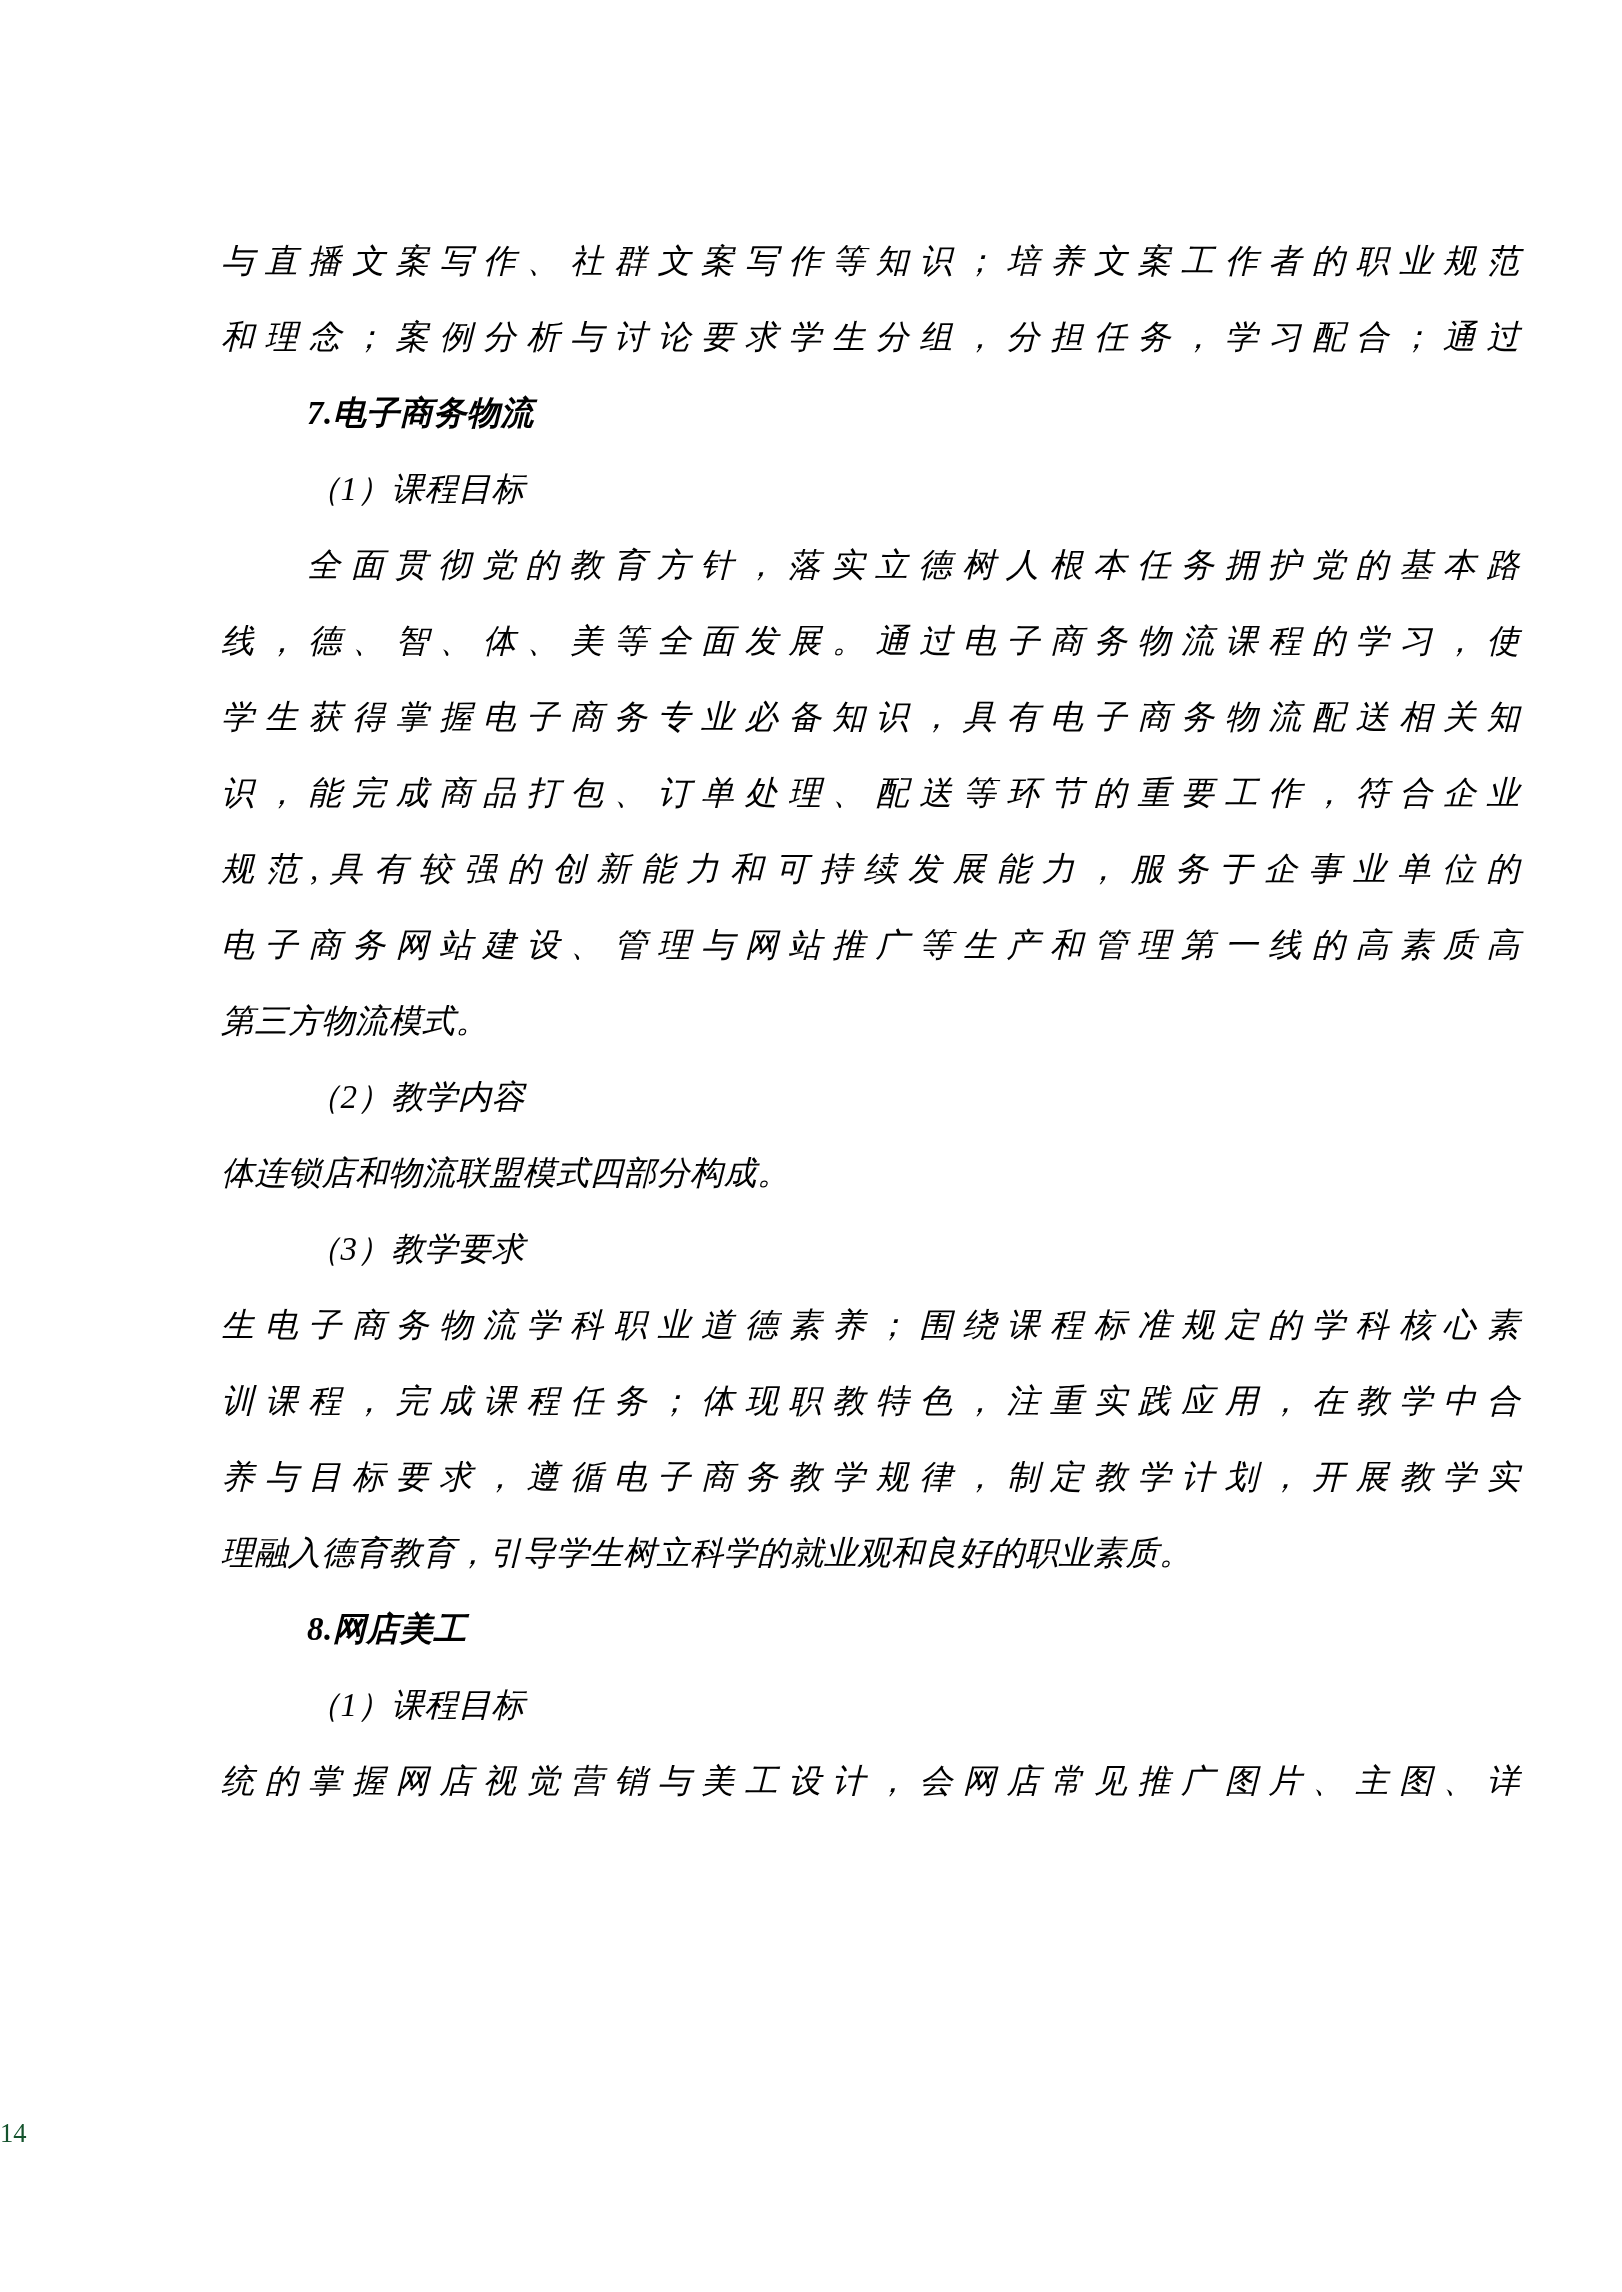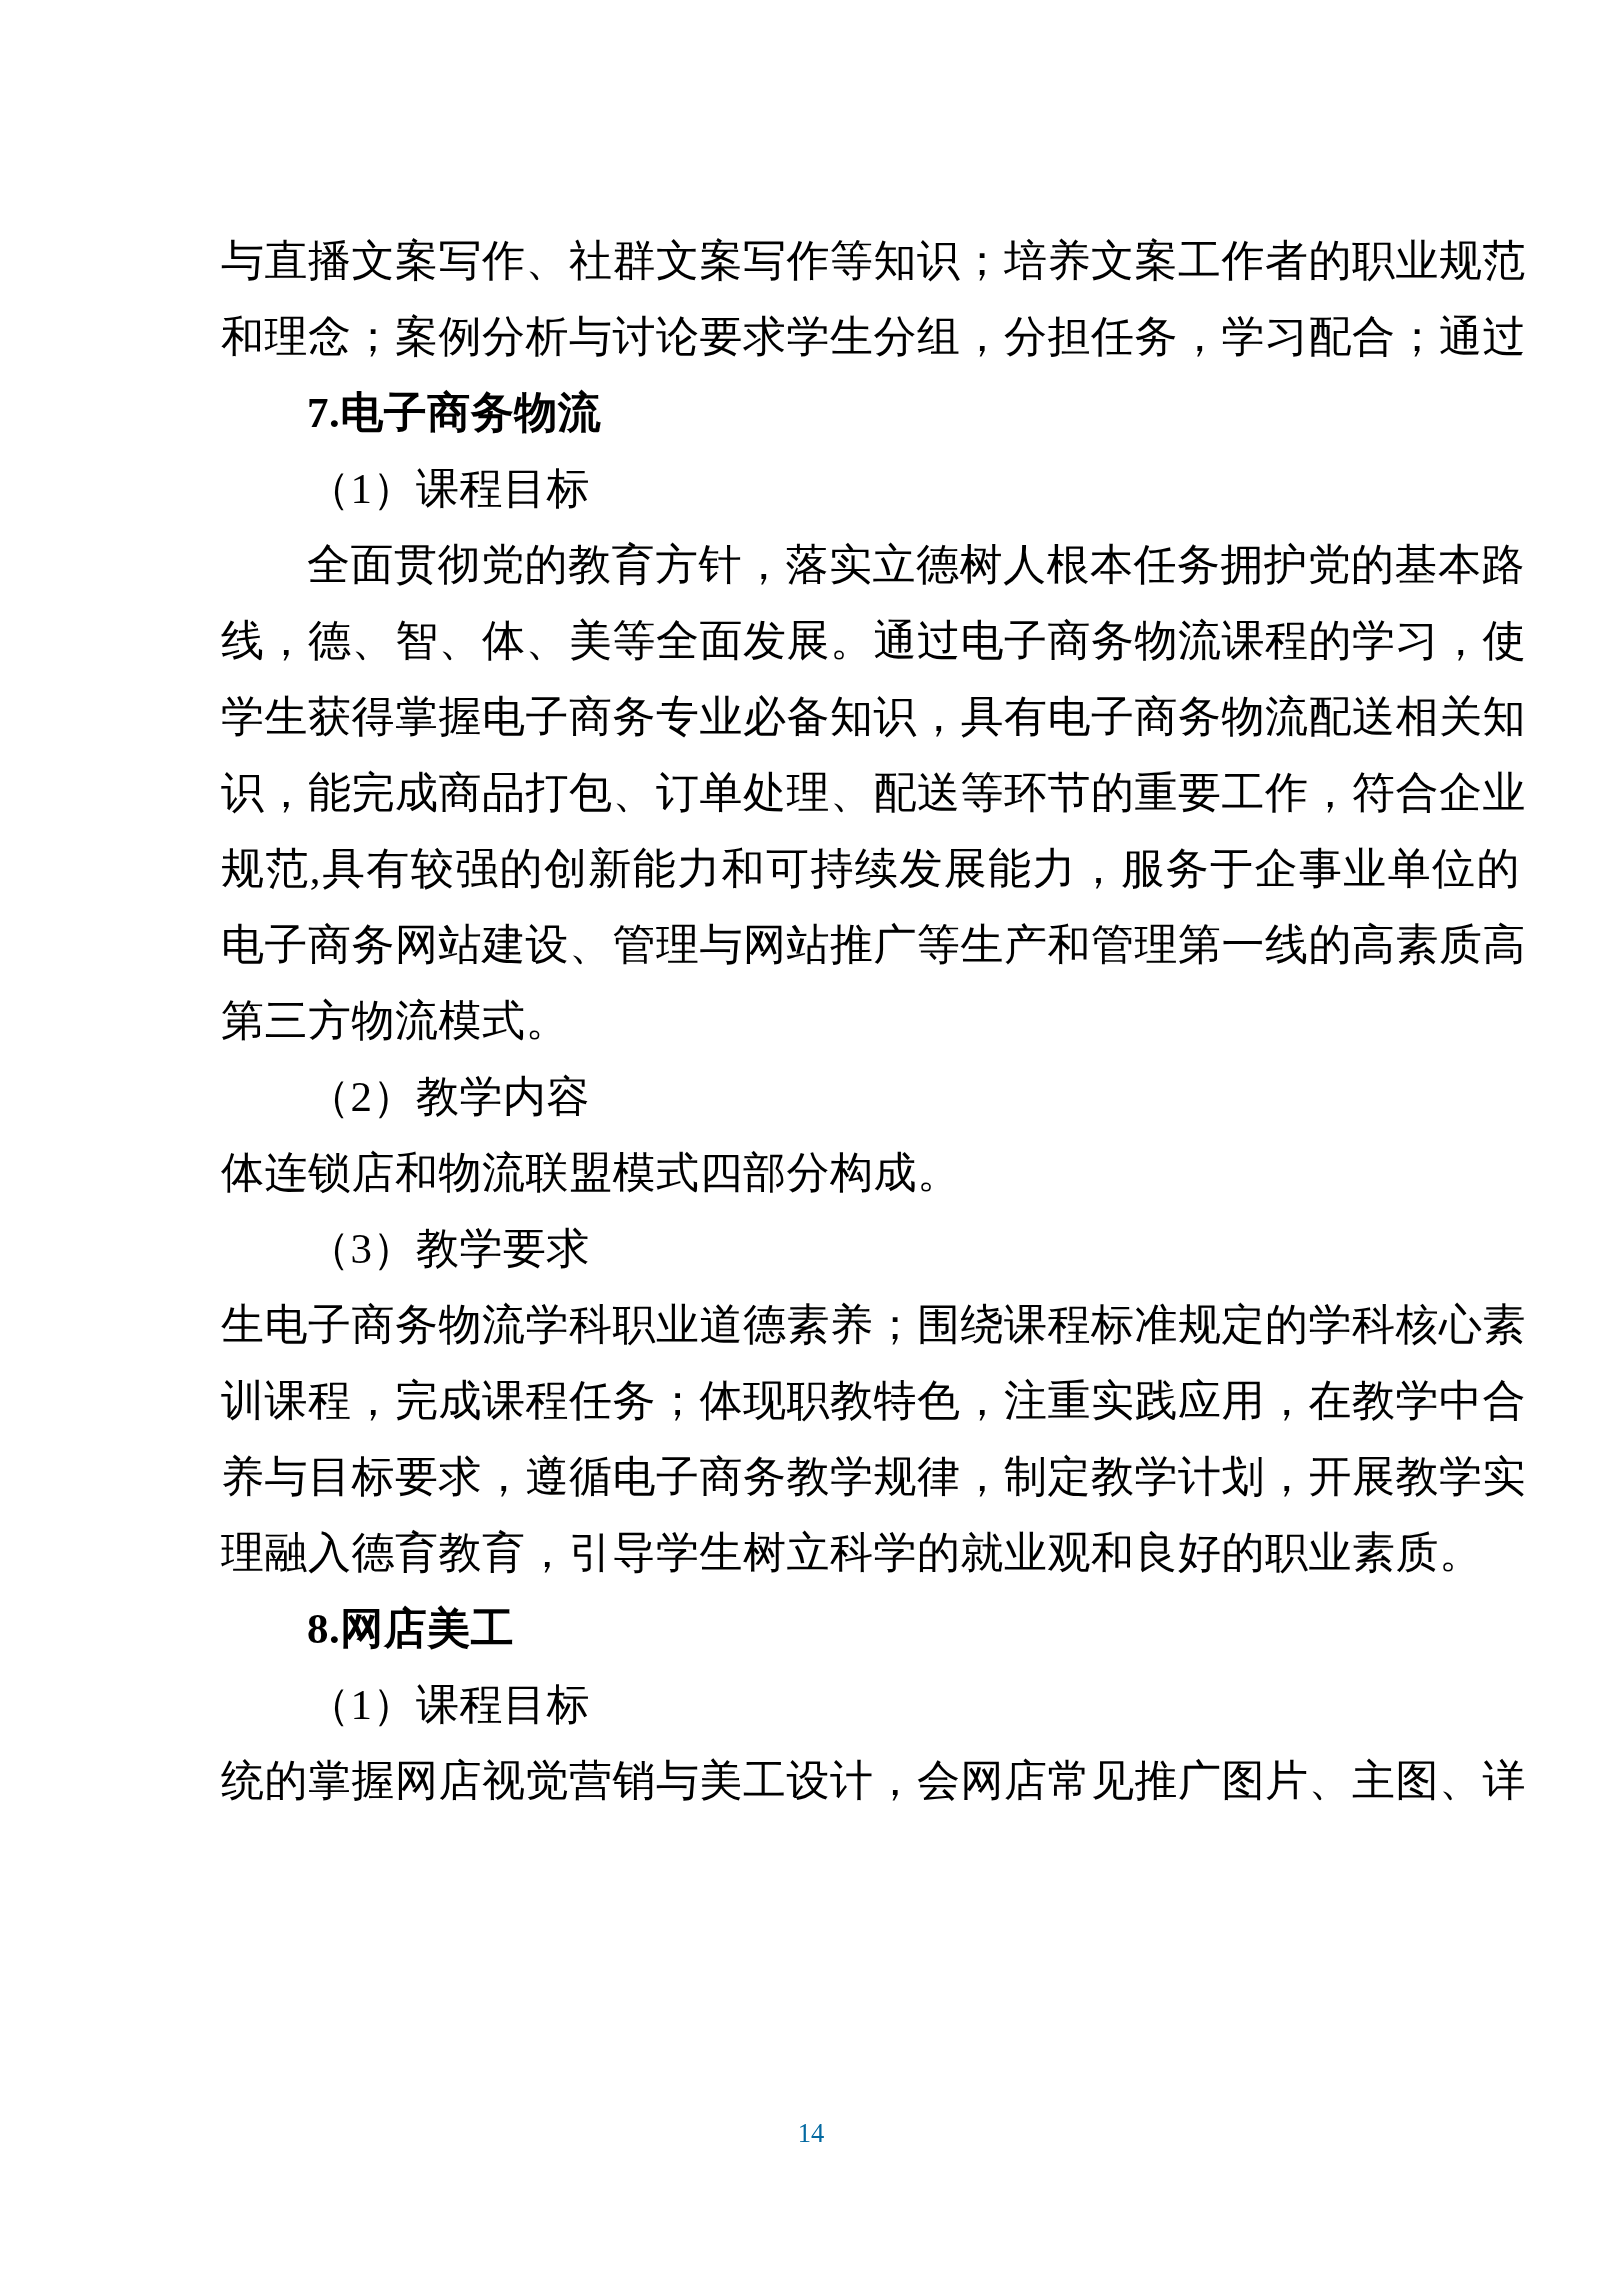--- a/index.html
+++ b/index.html
@@ -18,45 +18,45 @@
   }
   .body-block {
     position: absolute;
     left: 221px;
     top: 223px;
     width: 1299px;
   }
   .line {
     height: 76px;
     line-height: 76px;
-    font-size: 43px;
+    font-size: 33px;
     white-space: nowrap;
     letter-spacing: 0.5px;
     text-align: left;
+    font-style: italic;
   }
   .line.fill {
     text-align: justify;
     text-align-last: justify;
   }
   .line.indent {
     padding-left: 86px;
   }
   .line.heading {
     font-weight: 700;
   }
   .page-number {
     position: absolute;
     left: 0;
     top: 2117px;
     width: 100%;
-    text-align: center;
     font-size: 26.5px;
     line-height: 33px;
     font-family: "Liberation Serif", "DejaVu Serif", serif;
-    color: #0369a1;
+    color: #14532d;
   }
 </style>
 </head>
 <body>
 
 <div class="page" style="background: rgb(255, 255, 255); color: rgb(0, 0, 0);">
   <div class="body-block" id="body-block">
       <div class="line fill">与直播文案写作、社群文案写作等知识；培养文案工作者的职业规范</div>
       <div class="line fill">和理念；案例分析与讨论要求学生分组，分担任务，学习配合；通过</div>
       <div class="line indent heading">7.电子商务物流</div>

